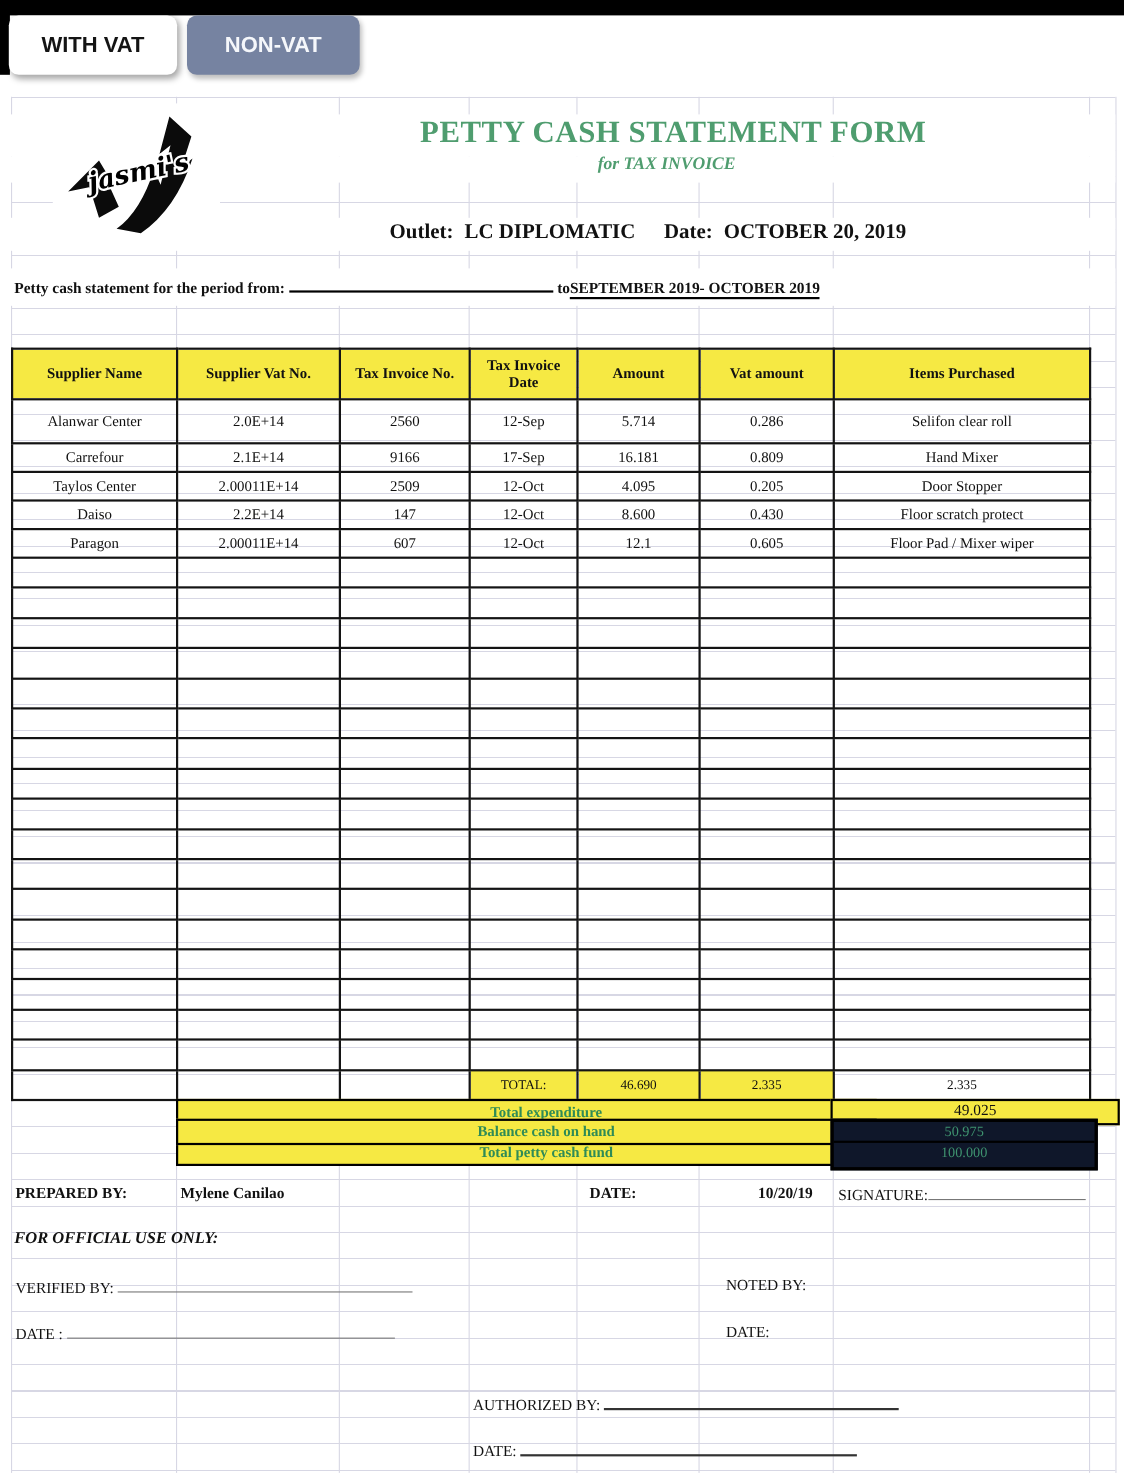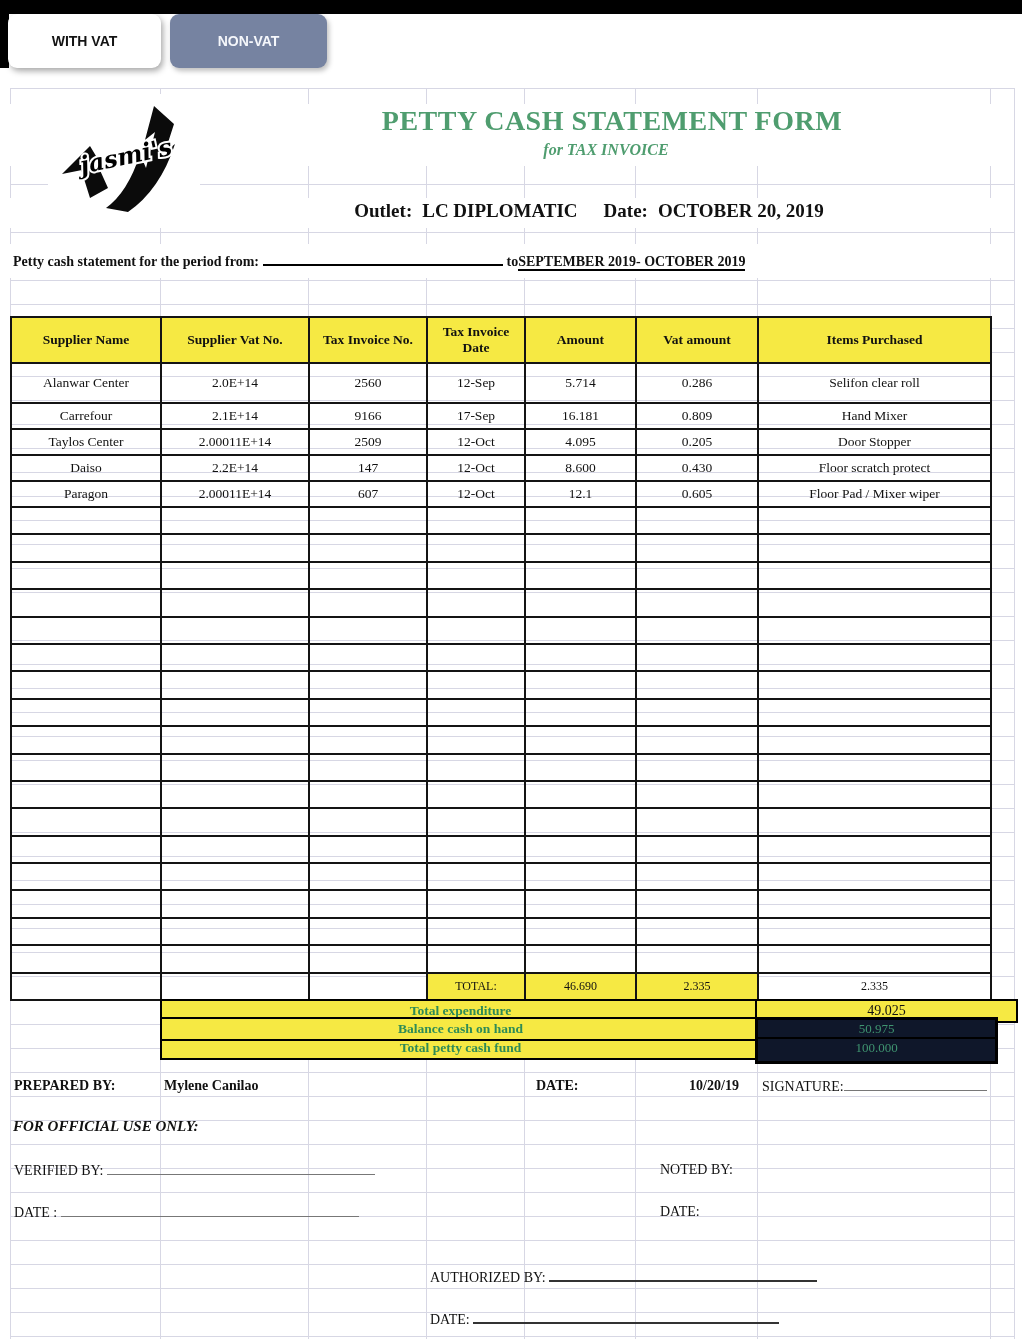--- a/index.html
+++ b/index.html
@@ -3,21 +3,21 @@
 <meta charset="utf-8">
 <style>
   html,body{margin:0;padding:0;background:#fff;}
   body{width:1022px;height:1339px;position:relative;overflow:hidden;
        font-family:"Liberation Serif","DejaVu Serif",serif;color:#111;}
 
   
   .topbar{position:absolute;left:0;top:0;width:1022px;height:14px;background:#000;}
   .left-notch{position:absolute;left:0;top:0;width:9px;height:68px;background:#000;}
   .tab{position:absolute;top:14px;height:54px;border-radius:9px;
-       font-family:"Liberation Sans","DejaVu Sans",sans-serif;font-weight:bold;font-size:14px;
+       font-family:"Liberation Sans","DejaVu Sans",sans-serif;font-weight:bold;font-size:20px;
        display:flex;align-items:center;justify-content:center;cursor:pointer;}
   .tab-withvat{left:8px;width:153px;background:#ffffff;color:#141414;
        box-shadow:2px 3px 6px rgba(0,0,0,0.35);z-index:3;}
   .tab-nonvat{left:170px;width:157px;background:#7683a1;color:#f5f7fb;
        box-shadow:2px 3px 5px rgba(0,0,0,0.25);z-index:2;}
 
   
   .sheet{position:absolute;left:0;top:88px;width:1022px;height:1251px;background:#fff;}
   .gridlines{position:absolute;left:10px;top:0;width:1004px;height:100%;
        background-image:repeating-linear-gradient(to bottom,#d7d7e4 0,#d7d7e4 1px,transparent 1px,transparent 24px);}
@@ -47,21 +47,21 @@
   tr.r-first td{height:38px;}
   tr.r-data td{height:24px;}
   tr.r-empty td{height:25.4px;}
   tr.r-total td{height:25px;font-size:12px;}
   td.c-yellow{background:#f6e943;}
 
   
   .summary{position:absolute;left:160px;top:911px;width:858px;height:62px;}
   .sumbar{position:absolute;left:0;width:597px;height:20px;background:#f6e943;border:2px solid #000;
         display:flex;align-items:center;justify-content:center;
-        color:#2e8b57;font-weight:bold;font-size:13.5px;}
+        color:#2e8b57;font-weight:bold;font-size:13.5px;padding-left:36px;}
   .sumval-a{position:absolute;left:595px;top:0;width:259px;height:20px;background:#f6e943;border:2px solid #000;
         display:flex;align-items:center;justify-content:center;font-size:14px;color:#111;}
   .sumvalbox{position:absolute;left:595px;top:18px;width:237px;height:41px;border:3px solid #000;background:#0f172a;}
   .sumvalbox .cell{height:17px;display:flex;align-items:center;justify-content:center;
         color:#3f9470;font-size:13px;}
   .sumvalbox .cell + .cell{border-top:2px solid #000;height:17px;}
 
   
   .frow{position:absolute;left:0;width:1022px;height:24px;font-size:14px;}
   .frow .abs{position:absolute;top:0;white-space:nowrap;}

